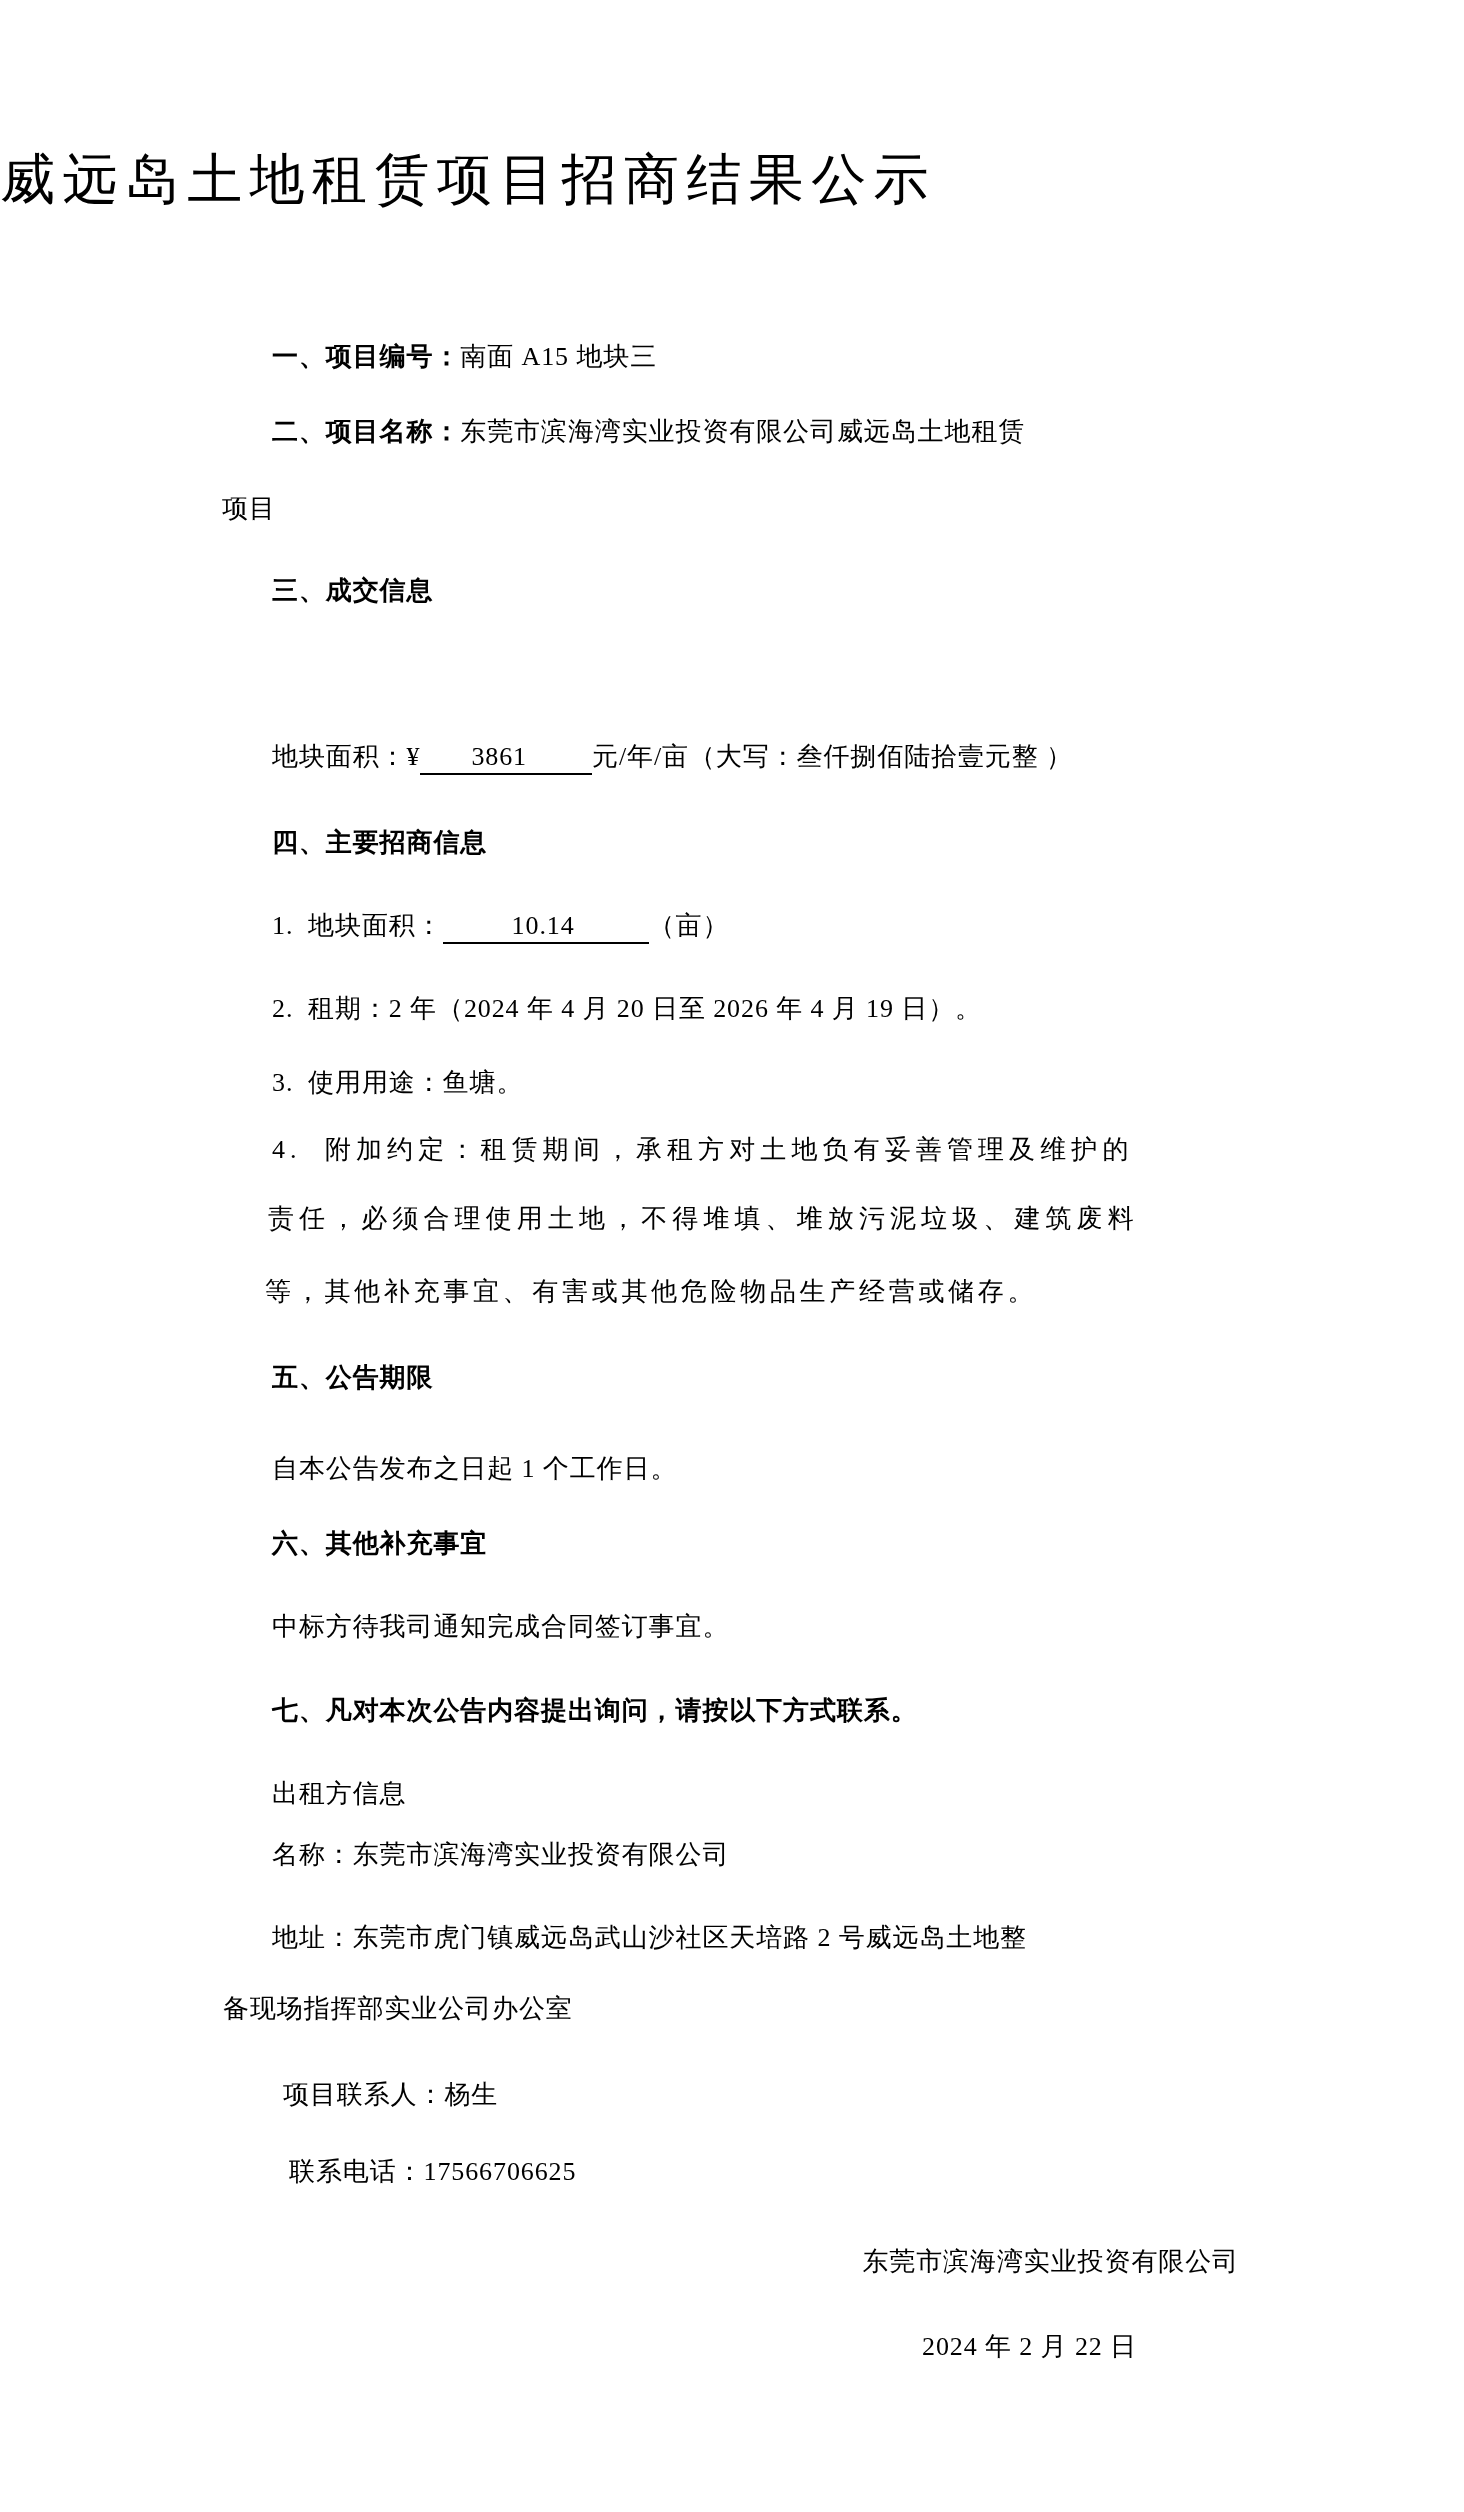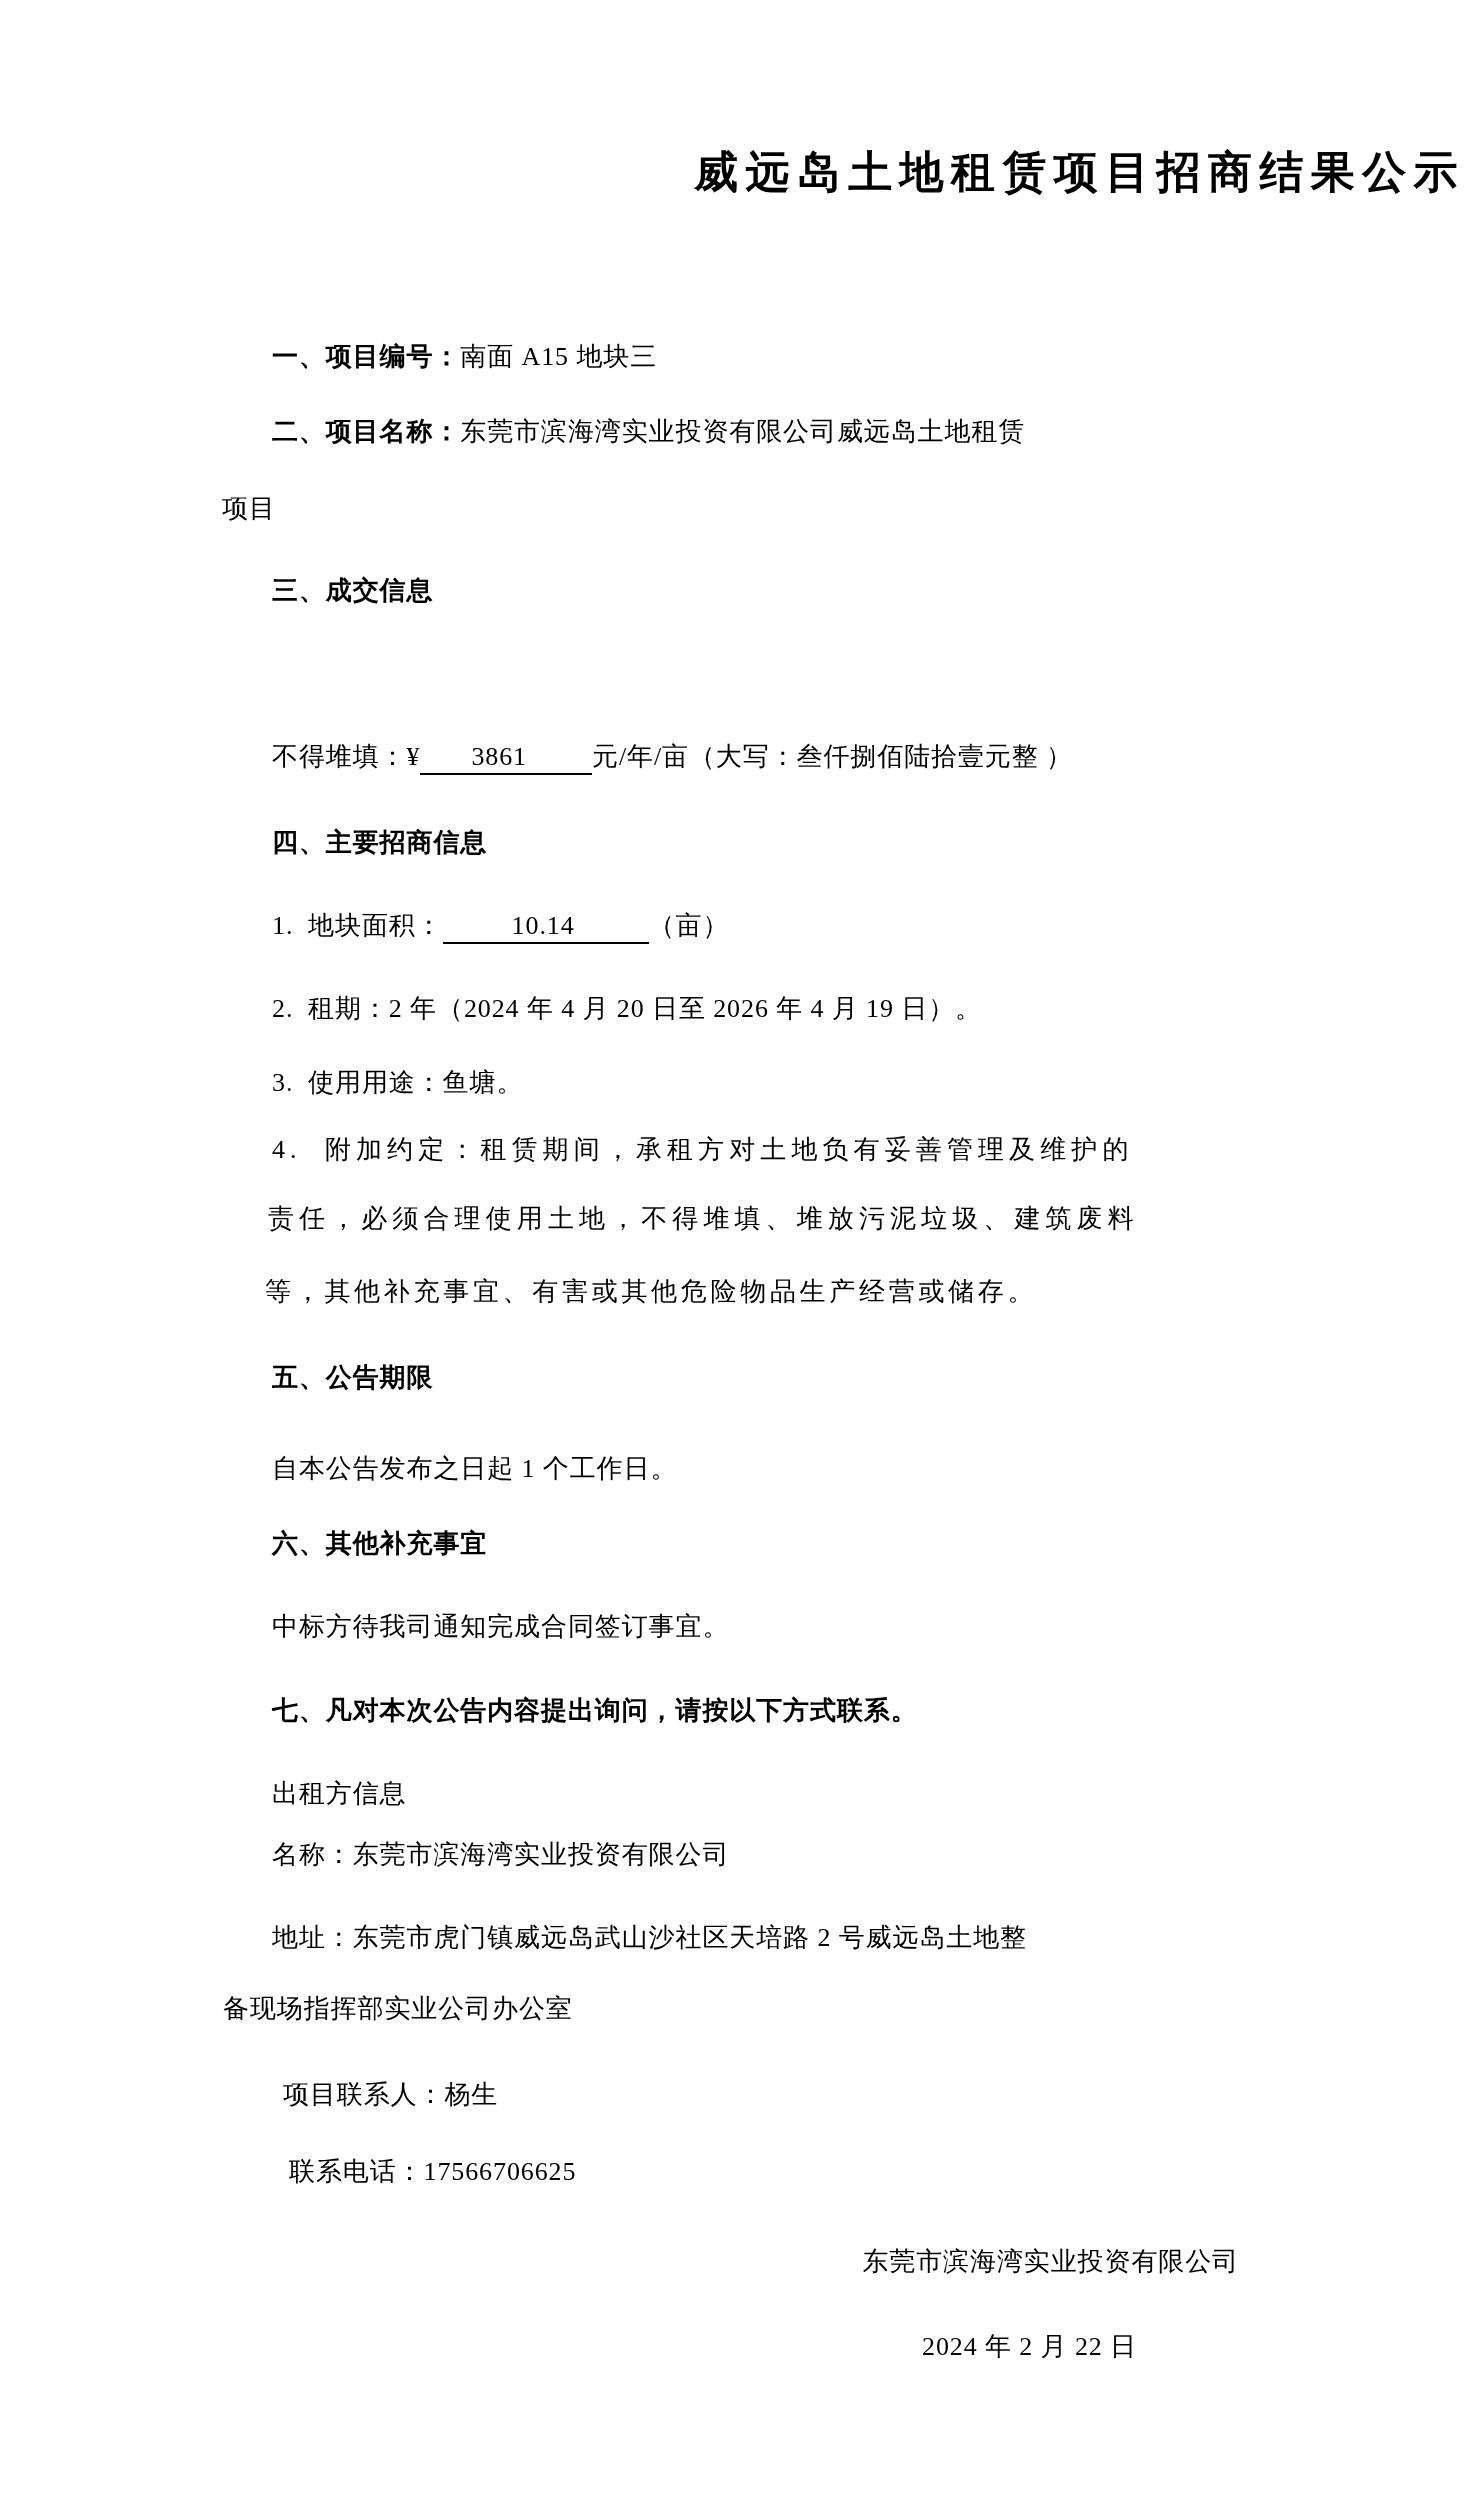--- a/index.html
+++ b/index.html
@@ -17,23 +17,23 @@
     position: absolute;
     white-space: pre;
     font-size: 26px;
     line-height: 1.2;
     letter-spacing: 0.9px;
   }
   .title {
     position: absolute;
     left: 0;
     width: 1465px;
-    text-align: right;
-    font-size: 44px;
-    font-weight: bold;
+    text-align: left;
+    font-size: 55px;
+    font-weight: normal;
     letter-spacing: 7.4px;
     white-space: pre;
   }
   .b { font-weight: bold; }
   .sp  { letter-spacing: 5.1px; }
   .sp2 { letter-spacing: 3.7px; }
   .u-price {
     display: inline-block;
     border-bottom: 2.8px solid #000;
     padding: 0 65px 1.8px 51px;
@@ -56,21 +56,21 @@
 
   <div class="line" style="left:272px; top:341px;"><span class="b">一、项目编号：</span><span>南面 A15 地块三</span></div>
 
   <div class="line" style="left:272px; top:416px;"><span class="b">二、项目名称：</span><span>东莞市滨海湾实业投资有限公司威远岛土地租赁</span></div>
 
   <div class="line" style="left:222px; top:493px;">项目</div>
 
   <div class="line b" style="left:272px; top:575px;">三、成交信息</div>
 
 
-  <div class="line" style="left:272px; top:741px;"><span>不得堆填：¥</span><span class="u-price">3861</span><span>元/年/亩（大写：叁仟捌佰陆拾壹元整 ）</span></div>
+  <div class="line" style="left:272px; top:741px;"><span>地块面积：¥</span><span class="u-price">3861</span><span>元/年/亩（大写：叁仟捌佰陆拾壹元整 ）</span></div>
 
   <div class="line b" style="left:272px; top:827px;">四、主要招商信息</div>
 
   <div class="line" style="left:272px; top:910px;"><span>1.  地块面积：</span><span class="u-area">10.14</span><span>（亩）</span></div>
 
   <div class="line" style="left:272px; top:993px;">2.  租期：2 年（2024 年 4 月 20 日至 2026 年 4 月 19 日）。</div>
 
   <div class="line" style="left:272px; top:1067px;">3.  使用用途：鱼塘。</div>
 
   <div class="line sp" style="left:272px; top:1134px;">4.  附加约定：租赁期间，承租方对土地负有妥善管理及维护的</div>

